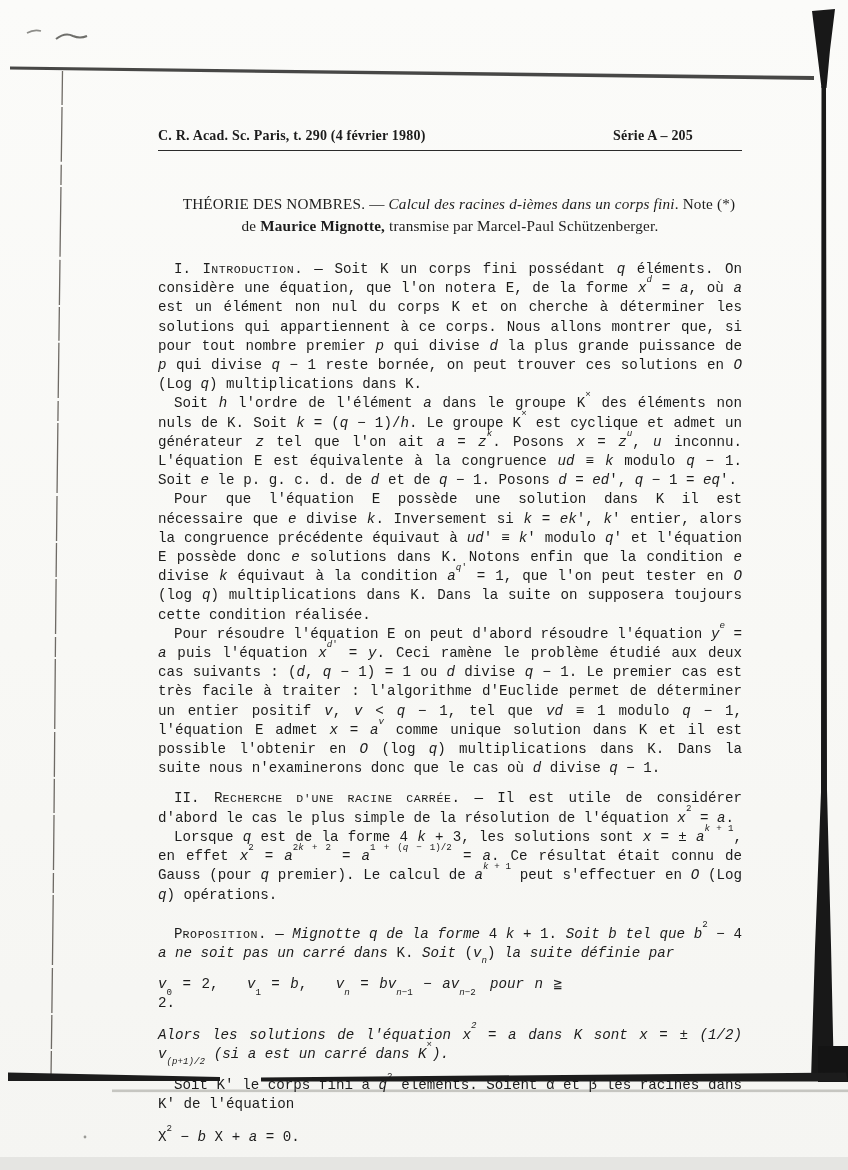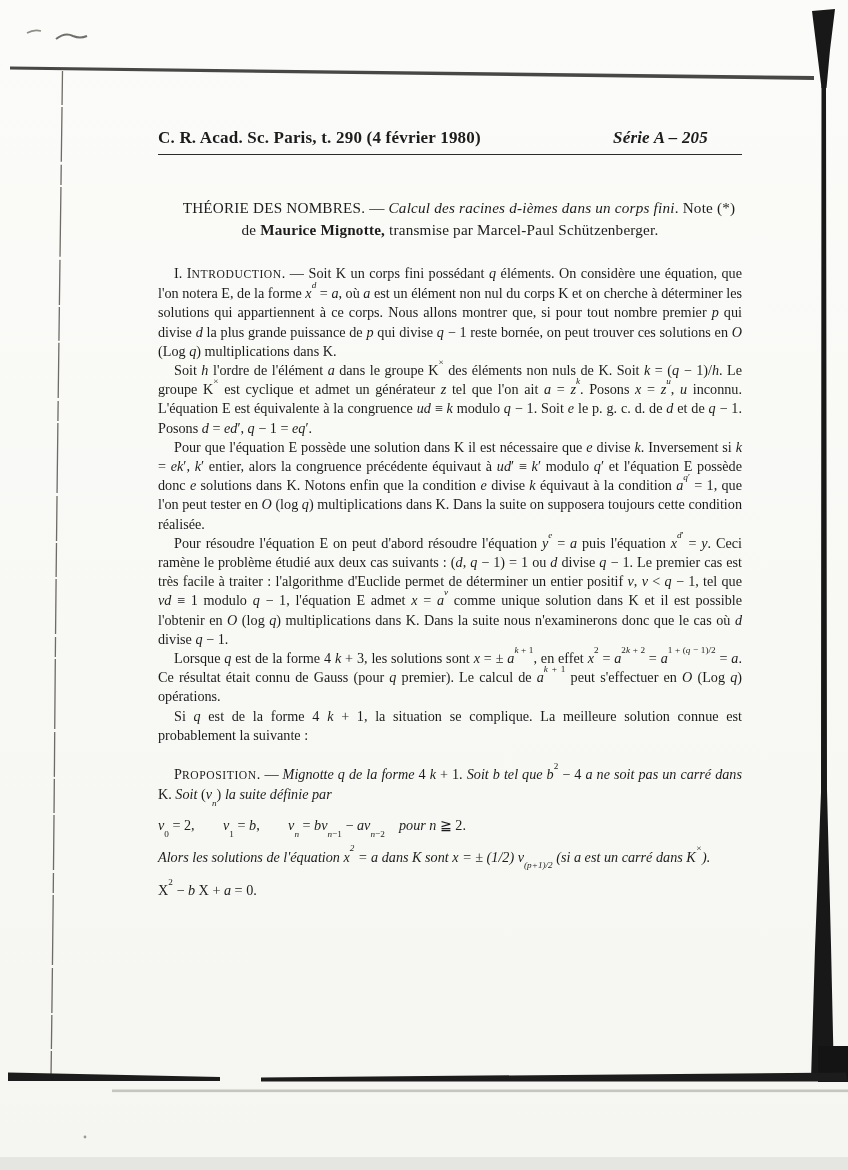--- a/index.html
+++ b/index.html
@@ -7,32 +7,32 @@
     position:relative; width:848px; height:1170px; margin:0 auto;
     background:linear-gradient(180deg,#fbfbf9 0%,#f8f8f5 55%,#f5f5f2 100%);
     overflow:hidden;
     font-family:"Liberation Serif","DejaVu Serif",serif;
     color:#1c1c1c;
   }
   .artifacts { position:absolute; left:0; top:0; pointer-events:none; }
   .content { position:absolute; left:158px; top:128px; width:584px; }
 
   .hdr { display:flex; justify-content:space-between; align-items:baseline;
-         font-weight:bold; font-size:17px; letter-spacing:.2px;text-align:right; }
-  .hdr .right { margin-right:34px;font-style:italic; }
+         font-weight:bold; font-size:14px; letter-spacing:.2px;text-align:right; }
+  .hdr .right { margin-right:49px; }
   .rule { border:none; border-top:1.7px solid #2b2b2b; margin:6px 0 0 0; }
 
   .title { margin:42px 0 0 0; font-size:15.2px; line-height:22px;
            text-indent:18px; letter-spacing:.2px;text-align:center; }
 
   .abstract-fr { margin:25px 0 0 0; font-size:11.6px; line-height:15px; text-indent:12px; }
   .abstract-en { margin:14px 0 0 0; font-size:11.6px; line-height:15px; font-style:italic; }
 
   .body { margin-top:23px; }
-  .body p { margin:0; font-size:14.2px; line-height:19.2px; text-align:justify; }
+  .body p { margin:0; font-size:14.2px; line-height:19.2px; text-align:justify;font-family:Liberation Mono, monospace; }
   .bp { text-indent:16px; }
   .sect { margin-top:11px !important; }
   .prop { margin-top:20px !important; }
   .noind { text-indent:0; }
   .ital { font-style:italic; }
   .mt { margin-top:12px !important; }
   .formula { text-align:center; text-indent:0;
              margin:12px 0 0 0 !important; padding-right:180px; }
   .f2 { margin-top:14px !important; padding-right:170px; }
 
@@ -70,27 +70,28 @@
 
     <p class="title">THÉORIE DES NOMBRES. — <i>Calcul des racines d-ièmes dans un corps fini</i>. Note (*) de <b>Maurice Mignotte,</b> transmise par Marcel-Paul Schützenberger.</p>
 
 
     <div class="body">
       <p class="bp">I. I<sc>NTRODUCTION</sc>. — Soit K un corps fini possédant <i>q</i> éléments. On considère une équation, que l'on notera E, de la forme <i>x<sup>d</sup></i> = <i>a</i>, où <i>a</i> est un élément non nul du corps K et on cherche à déterminer les solutions qui appartiennent à ce corps. Nous allons montrer que, si pour tout nombre premier <i>p</i> qui divise <i>d</i> la plus grande puissance de <i>p</i> qui divise <i>q</i> − 1 reste bornée, on peut trouver ces solutions en <i>O</i> (Log <i>q</i>) multiplications dans K.</p>
       <p class="bp">Soit <i>h</i> l'ordre de l'élément <i>a</i> dans le groupe K<sup>×</sup> des éléments non nuls de K. Soit <i>k</i> = (<i>q</i> − 1)/<i>h</i>. Le groupe K<sup>×</sup> est cyclique et admet un générateur <i>z</i> tel que l'on ait <i>a</i> = <i>z<sup>k</sup></i>. Posons <i>x</i> = <i>z<sup>u</sup></i>, <i>u</i> inconnu. L'équation E est équivalente à la congruence <i>ud</i> ≡ <i>k</i> modulo <i>q</i> − 1. Soit <i>e</i> le p. g. c. d. de <i>d</i> et de <i>q</i> − 1. Posons <i>d</i> = <i>ed</i>′, <i>q</i> − 1 = <i>eq</i>′.</p>
       <p class="bp">Pour que l'équation E possède une solution dans K il est nécessaire que <i>e</i> divise <i>k</i>. Inversement si <i>k</i> = <i>ek</i>′, <i>k</i>′ entier, alors la congruence précédente équivaut à <i>ud</i>′ ≡ <i>k</i>′ modulo <i>q</i>′ et l'équation E possède donc <i>e</i> solutions dans K. Notons enfin que la condition <i>e</i> divise <i>k</i> équivaut à la condition <i>a</i><sup><i>q</i>′</sup> = 1, que l'on peut tester en <i>O</i> (log <i>q</i>) multiplications dans K. Dans la suite on supposera toujours cette condition réalisée.</p>
       <p class="bp">Pour résoudre l'équation E on peut d'abord résoudre l'équation <i>y<sup>e</sup></i> = <i>a</i> puis l'équation <i>x</i><sup><i>d</i>′</sup> = <i>y</i>. Ceci ramène le problème étudié aux deux cas suivants : (<i>d</i>, <i>q</i> − 1) = 1 ou <i>d</i> divise <i>q</i> − 1. Le premier cas est très facile à traiter : l'algorithme d'Euclide permet de déterminer un entier positif <i>v</i>, <i>v</i> &lt; <i>q</i> − 1, tel que <i>vd</i> ≡ 1 modulo <i>q</i> − 1, l'équation E admet <i>x</i> = <i>a<sup>v</sup></i> comme unique solution dans K et il est possible l'obtenir en <i>O</i> (log <i>q</i>) multiplications dans K. Dans la suite nous n'examinerons donc que le cas où <i>d</i> divise <i>q</i> − 1.</p>
 
+      <p class="bp sect">II. R<sc>ECHERCHE D'UNE RACINE CARRÉE</sc>. — Il est utile de considérer d'abord le cas le plus simple de la résolution de l'équation <i>x</i><sup>2</sup> = <i>a</i>.</p>
       <p class="bp">Lorsque <i>q</i> est de la forme 4 <i>k</i> + 3, les solutions sont <i>x</i> = ± <i>a</i><sup><i>k</i> + 1</sup>, en effet <i>x</i><sup>2</sup> = <i>a</i><sup>2<i>k</i> + 2</sup> = <i>a</i><sup>1 + (<i>q</i> − 1)/2</sup> = <i>a</i>. Ce résultat était connu de Gauss (pour <i>q</i> premier). Le calcul de <i>a</i><sup><i>k</i> + 1</sup> peut s'effectuer en <i>O</i> (Log <i>q</i>) opérations.</p>
-      <p class="bp">Si <i>q</i> est de la forme 4 <i>k</i> + 1, la situation se complique. La meilleure solution connue est probablement la suivante :</p>
 
       <p class="bp prop">P<sc>ROPOSITION</sc>. — <i>Mignotte q de la forme</i> 4 <i>k</i> + 1. <i>Soit b tel que b</i><sup>2</sup> − 4 <i>a ne soit pas un carré dans</i> K. <i>Soit</i> (<i>v<sub>n</sub></i>) <i>la suite définie par</i></p>
 
       <p class="formula"><i>v</i><sub>0</sub> = 2,  <i>v</i><sub>1</sub> = <i>b</i>,  <i>v<sub>n</sub></i> = <i>bv</i><sub><i>n</i>−1</sub> − <i>av</i><sub><i>n</i>−2</sub> <i>pour n</i> ≧ 2.</p>
 
       <p class="noind ital mt"><i>Alors les solutions de l'équation x</i><sup>2</sup> = <i>a dans</i> K <i>sont x</i> = ± (1/2) <i>v</i><sub>(<i>p</i>+1)/2</sub> (<i>si a est un carré dans</i> K<sup>×</sup>).</p>
 
+      <p class="bp mt">Soit K′ le corps fini à <i>q</i><sup>2</sup> éléments. Soient α et β les racines dans K′ de l'équation</p>
 
       <p class="formula f2">X<sup>2</sup> − <i>b</i> X + <i>a</i> = 0.</p>
     </div>
 
   </div>
 </div>
 
 </body></html>

